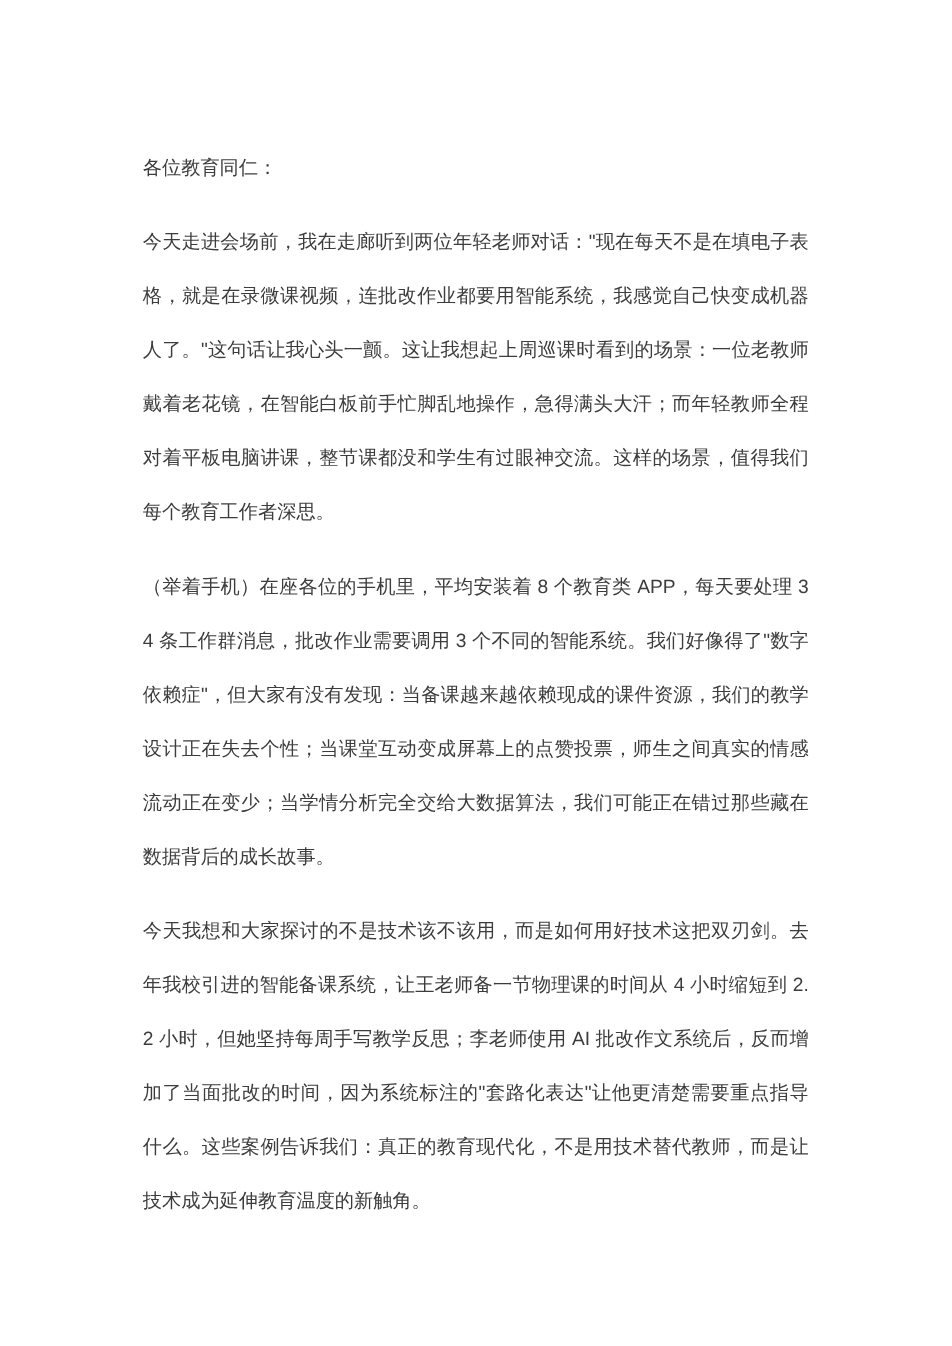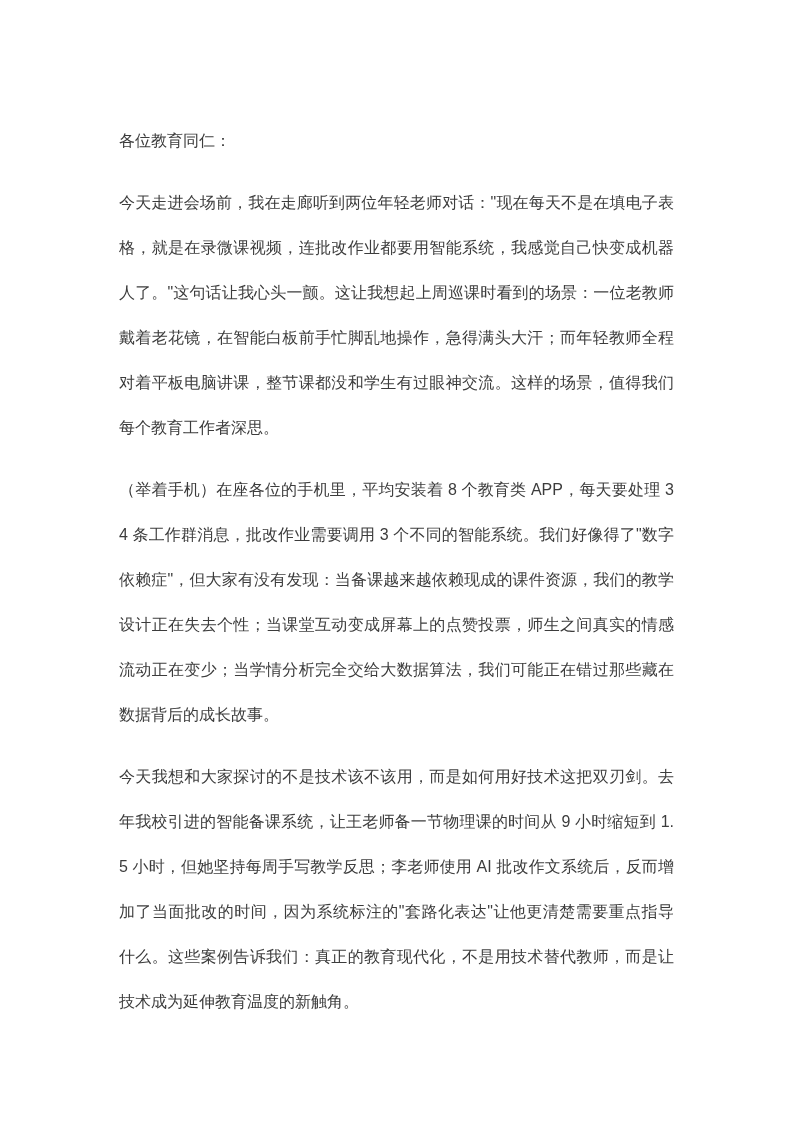--- a/index.html
+++ b/index.html
@@ -36,15 +36,15 @@
   }
 </style>
 </head>
 <body>
 
 <div class="page">
   <div class="content">
     <p class="salutation">各位教育同仁：</p>
     <p>今天走进会场前，我在走廊听到两位年轻老师对话："现在每天不是在填电子表格，就是在录微课视频，连批改作业都要用智能系统，我感觉自己快变成机器人了。"这句话让我心头一颤。这让我想起上周巡课时看到的场景：一位老教师戴着老花镜，在智能白板前手忙脚乱地操作，急得满头大汗；而年轻教师全程对着平板电脑讲课，整节课都没和学生有过眼神交流。这样的场景，值得我们每个教育工作者深思。</p>
     <p>（举着手机）在座各位的手机里，平均安装着 8 个教育类 APP，每天要处理 34 条工作群消息，批改作业需要调用 3 个不同的智能系统。我们好像得了"数字依赖症"，但大家有没有发现：当备课越来越依赖现成的课件资源，我们的教学设计正在失去个性；当课堂互动变成屏幕上的点赞投票，师生之间真实的情感流动正在变少；当学情分析完全交给大数据算法，我们可能正在错过那些藏在数据背后的成长故事。</p>
-    <p>今天我想和大家探讨的不是技术该不该用，而是如何用好技术这把双刃剑。去年我校引进的智能备课系统，让王老师备一节物理课的时间从 9 小时缩短到 1.5 小时，但她坚持每周手写教学反思；李老师使用 AI 批改作文系统后，反而增加了当面批改的时间，因为系统标注的"套路化表达"让他更清楚需要重点指导什么。这些案例告诉我们：真正的教育现代化，不是用技术替代教师，而是让技术成为延伸教育温度的新触角。</p>
+    <p>今天我想和大家探讨的不是技术该不该用，而是如何用好技术这把双刃剑。去年我校引进的智能备课系统，让王老师备一节物理课的时间从 4 小时缩短到 2.2 小时，但她坚持每周手写教学反思；李老师使用 AI 批改作文系统后，反而增加了当面批改的时间，因为系统标注的"套路化表达"让他更清楚需要重点指导什么。这些案例告诉我们：真正的教育现代化，不是用技术替代教师，而是让技术成为延伸教育温度的新触角。</p>
   </div>
 </div>
 
 </body></html>

